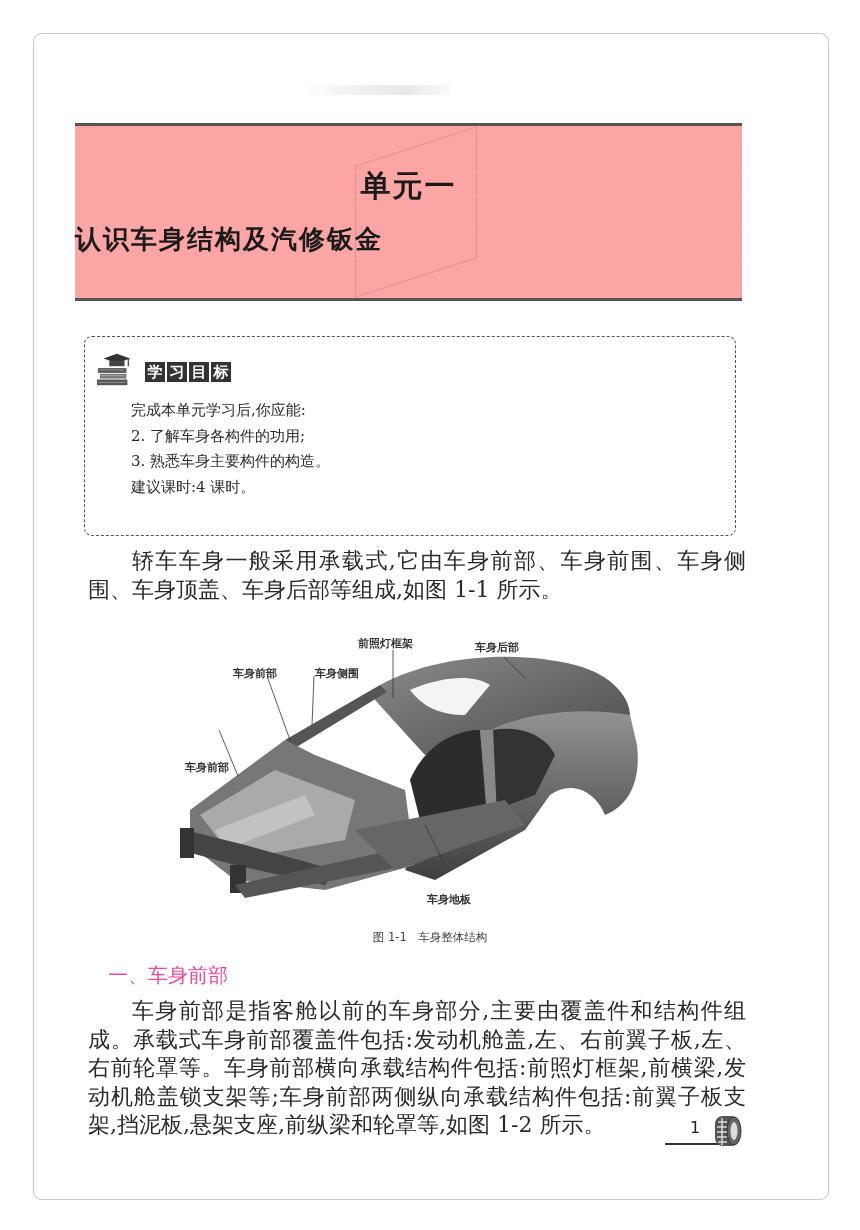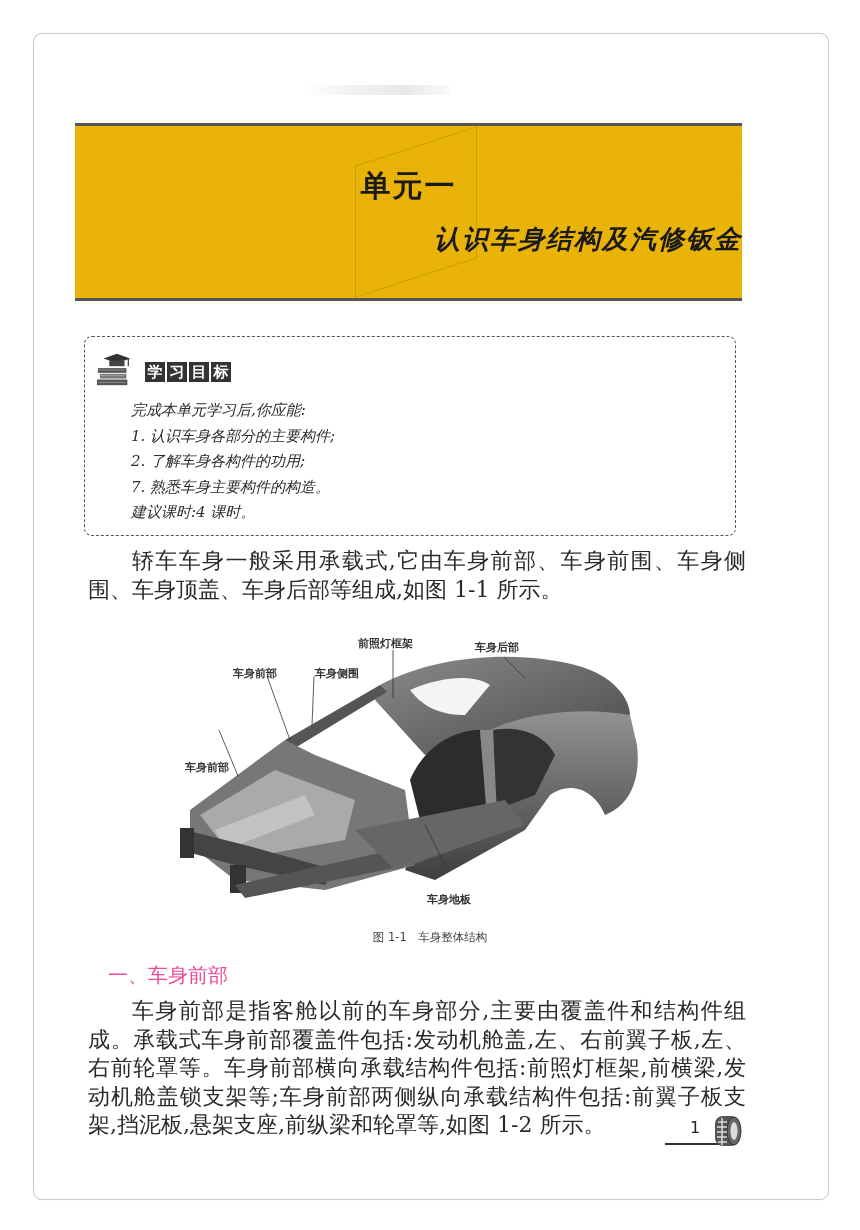--- a/index.html
+++ b/index.html
@@ -12,54 +12,54 @@
       border:1.5px solid #c9c9c9; border-radius:9px; background:#fff;
       box-shadow: 0 0 1px #ddd;
     }
     .ghost {
       position:absolute; left:300px; top:85px; width:150px; height:10px;
       background:linear-gradient(90deg, rgba(0,0,0,0) 0%, rgba(0,0,0,0.06) 40%, rgba(0,0,0,0.09) 70%, rgba(0,0,0,0.02) 100%);
     }
     
     .banner {
       position:absolute; left:75px; top:123px; width:667px; height:172px;
-      background:#eab308; border-top:3px solid #555; border-bottom:3px solid #555;
+      background:#fca5a5; border-top:3px solid #555; border-bottom:3px solid #555;
     }
     .banner-ghost {
       position:absolute; inset:6px 0 6px 0; opacity:0.35;
       background:
         repeating-linear-gradient(0deg, transparent 0 30px, rgba(0,0,0,0.05) 30px 31px);
     }
     .banner-ghost-house {
       position:absolute; left:280px; top:20px; width:120px; height:130px;
       border:1.5px solid rgba(0,0,0,0.12); transform:skewY(-18deg);
     }
     .unit-title {
       position:absolute; left:0; right:0; top:40px; text-align:center;
       font-size:30px; font-weight:bold; letter-spacing:2px; color:#1a1a1a;
     }
     .unit-subtitle {
-      position:absolute; left:0; right:0; top:96px; text-align:right;
-      font-size:26px; font-weight:bold; letter-spacing:2px; color:#1a1a1a;font-style:italic;
+      position:absolute; left:0; right:0; top:96px; text-align:left;
+      font-size:26px; font-weight:bold; letter-spacing:2px; color:#1a1a1a;
     }
     
     .objectives {
       position:absolute; left:84px; top:336px; width:650px; height:198px;
       border:1.5px dashed #555; border-radius:8px;
     }
     .obj-icon { position:absolute; left:11px; top:14px; width:38px; height:38px; }
     .obj-label {
       position:absolute; left:60px; top:25px; display:flex; gap:2px;
     }
     .obj-label span {
       display:inline-block; width:20px; height:20px; background:#333; color:#fff;
       font-size:15px; font-weight:bold; line-height:20px; text-align:center;
       font-family:"DejaVu Sans", sans-serif;
     }
-    .obj-lines { position:absolute; left:46px; top:61px; font-size:15px; line-height:25.5px; color:#2b2b2b;font-style:italic; }
+    .obj-lines { position:absolute; left:46px; top:61px; font-size:15px; line-height:25.5px; color:#2b2b2b; }
     
     .para {
       position:absolute; left:88px; width:658px; font-size:22px; line-height:28.5px;
       text-indent:2em; color:#2a2a2a; text-align:justify;
     }
     
     .figure { position:absolute; left:175px; top:630px; width:470px; height:280px; }
     .fig-label {
       position:absolute; font-size:11px; font-weight:bold; color:#333;
       font-family:"DejaVu Sans", sans-serif; white-space:nowrap;
@@ -105,23 +105,22 @@
     <line x1="2" y1="33" x2="31" y2="33" stroke="#bbb" stroke-width="0.6"></line>
   </svg>
   <div class="obj-label">
     <span>学</span>
     <span>习</span>
     <span>目</span>
     <span>标</span>
   </div>
   <div class="obj-lines">
     <div>完成本单元学习后,你应能:</div>
-    <div>1. 认识车身各部分的主要构件;</div>
     <div>2. 了解车身各构件的功用;</div>
-    <div>7. 熟悉车身主要构件的构造。</div>
+    <div>3. 熟悉车身主要构件的构造。</div>
     <div>建议课时:4 课时。</div>
   </div>
 </div>
 
 <div class="para" style="top:547px;">轿车车身一般采用承载式,它由车身前部、车身前围、车身侧围、车身顶盖、车身后部等组成,如图 1-1 所示。</div>
 
 <div class="figure">
   <svg width="470" height="280" viewBox="0 0 470 280">
     <defs>
       <linearGradient id="roofG" x1="0" y1="0" x2="1" y2="1">

